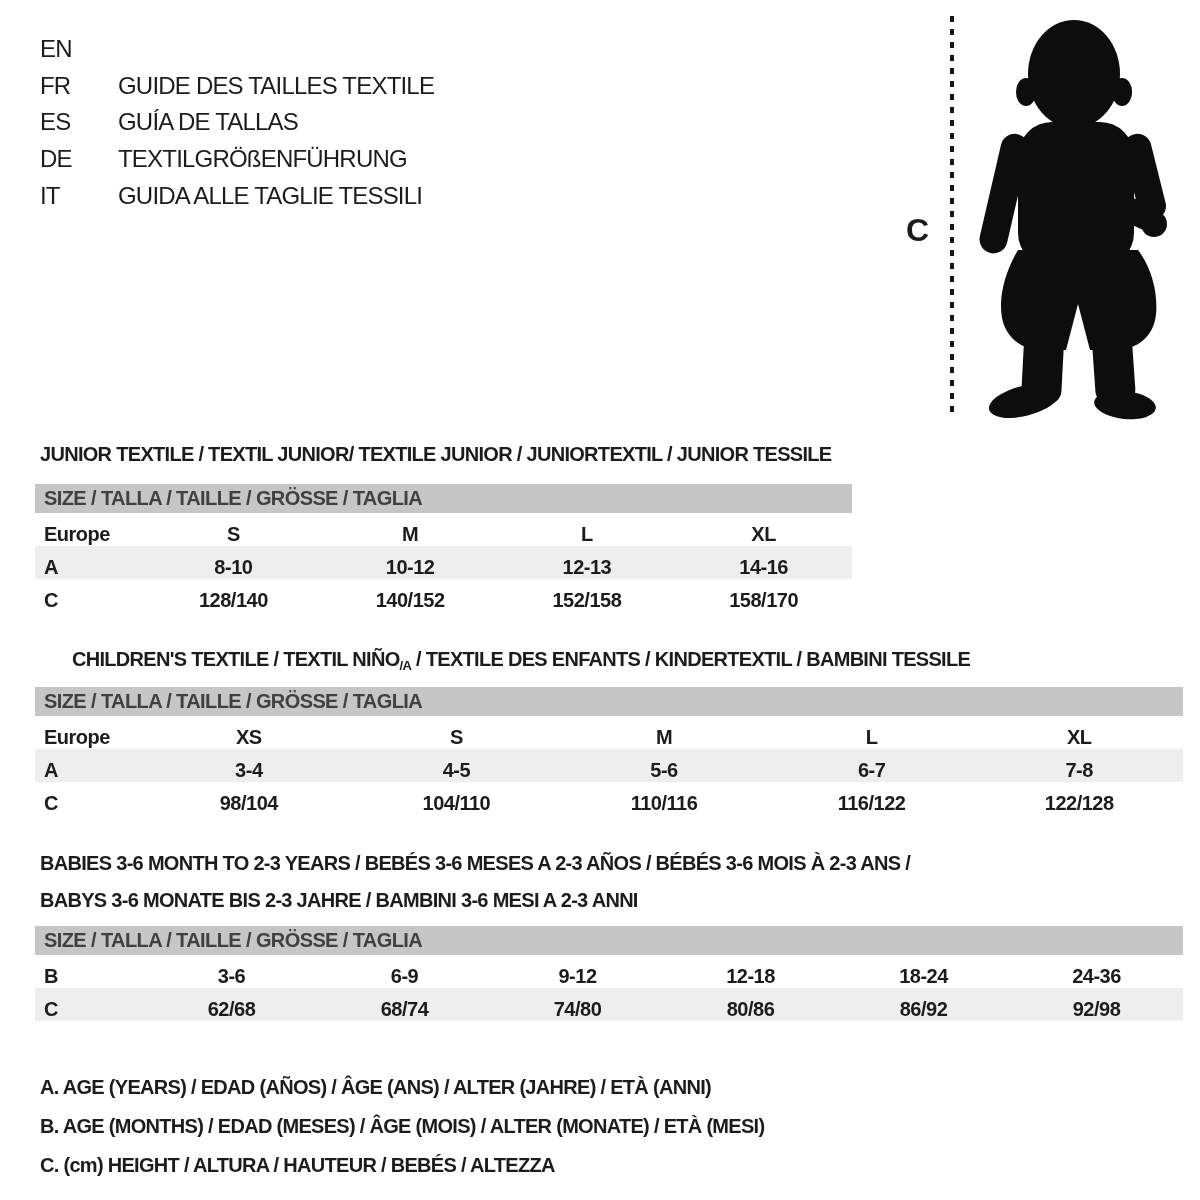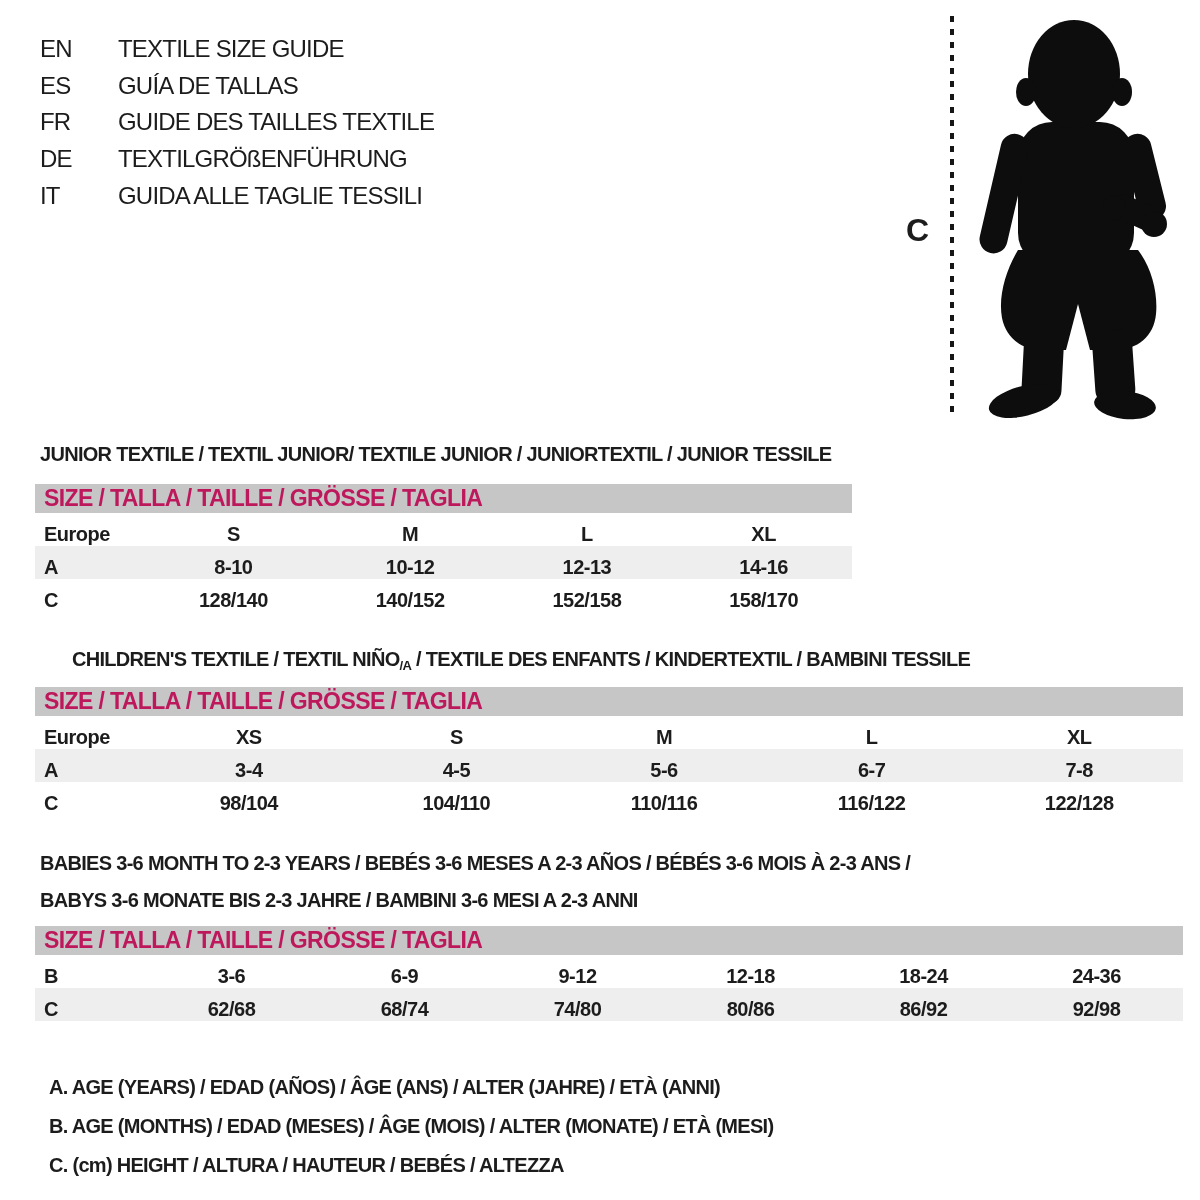--- a/index.html
+++ b/index.html
@@ -25,51 +25,50 @@
     font-size:32px;font-weight:700;}
   svg.baby{position:absolute;left:962px;top:12px;}
 
   
   .section-title{position:absolute;left:40px;font-size:20px;font-weight:700;
     letter-spacing:-0.7px;line-height:37px;white-space:nowrap;}
   .section-title .sub{font-size:13px;vertical-align:baseline;position:relative;top:4px;}
 
   
   .size-table{position:absolute;left:35px;}
-  .size-table .thead{height:29px;background:#c6c6c6;color:#be185d;
+  .size-table .thead{height:29px;background:#c6c6c6;color:#404040;
     display:flex;align-items:center;padding-left:9px;box-sizing:border-box;
-    font-size:23px;font-weight:700;letter-spacing:-0.6px;}
+    font-size:20px;font-weight:700;letter-spacing:-0.6px;}
   .size-table .trow{display:flex;height:33px;align-items:flex-end;
     font-size:20px;font-weight:700;letter-spacing:-0.5px;}
   .size-table .trow.alt{background:#eeeeee;}
   .size-table .tlabel{flex:0 0 110px;padding-left:9px;box-sizing:border-box;}
   .size-table .tcell{flex:1;text-align:center;}
 
   
   .legend{position:absolute;left:40px;top:1068px;}
   .legend-line{height:39px;font-size:20px;font-weight:700;letter-spacing:-0.7px;
-    display:flex;align-items:center;white-space:nowrap;margin-left:9px;}
+    display:flex;align-items:center;white-space:nowrap;}
 </style>
 </head>
 <body>
 
 <div class="canvas">
 
   <div class="lang-list" id="lang-list">
       <div class="lang-row">
         <span class="lang-code">EN</span>
-        <span class="lang-label">TEXTILE SIZE GUIDE</span>
+      </div>
+      <div class="lang-row">
+        <span class="lang-code">FR</span>
+        <span class="lang-label">GUIDE DES TAILLES TEXTILE</span>
       </div>
       <div class="lang-row">
         <span class="lang-code">ES</span>
         <span class="lang-label">GUÍA DE TALLAS</span>
-      </div>
-      <div class="lang-row">
-        <span class="lang-code">FR</span>
-        <span class="lang-label">GUIDE DES TAILLES TEXTILE</span>
       </div>
       <div class="lang-row">
         <span class="lang-code">DE</span>
         <span class="lang-label">TEXTILGRÖßENFÜHRUNG</span>
       </div>
       <div class="lang-row">
         <span class="lang-code">IT</span>
         <span class="lang-label">GUIDA ALLE TAGLIE TESSILI</span>
       </div>
     </div>

